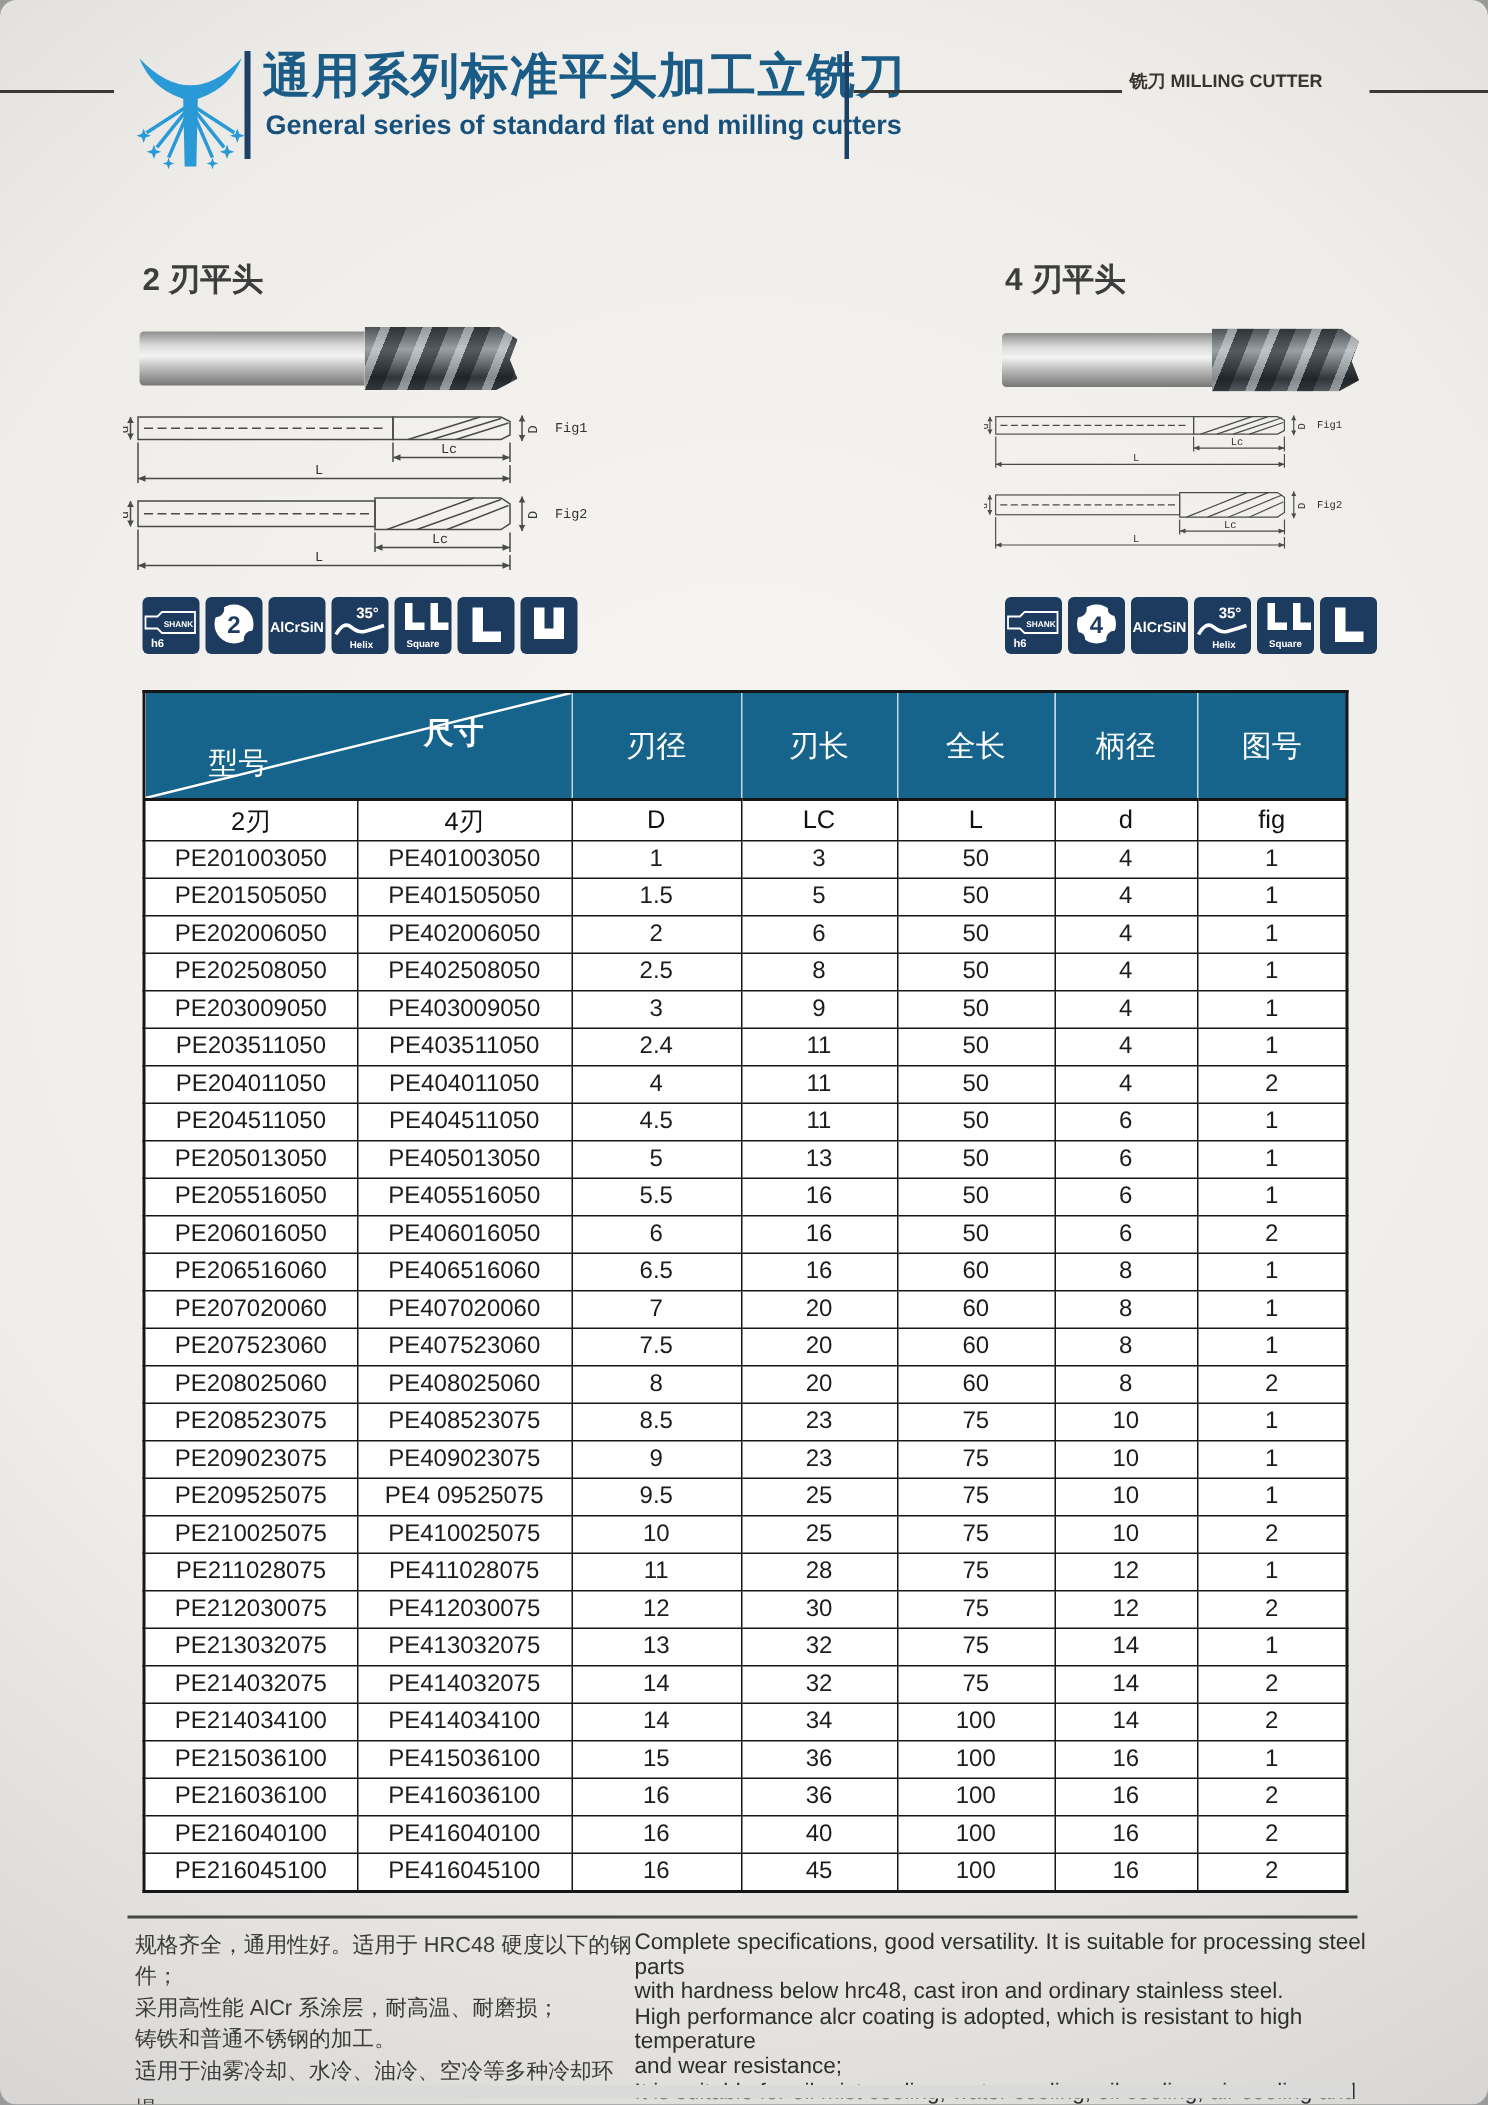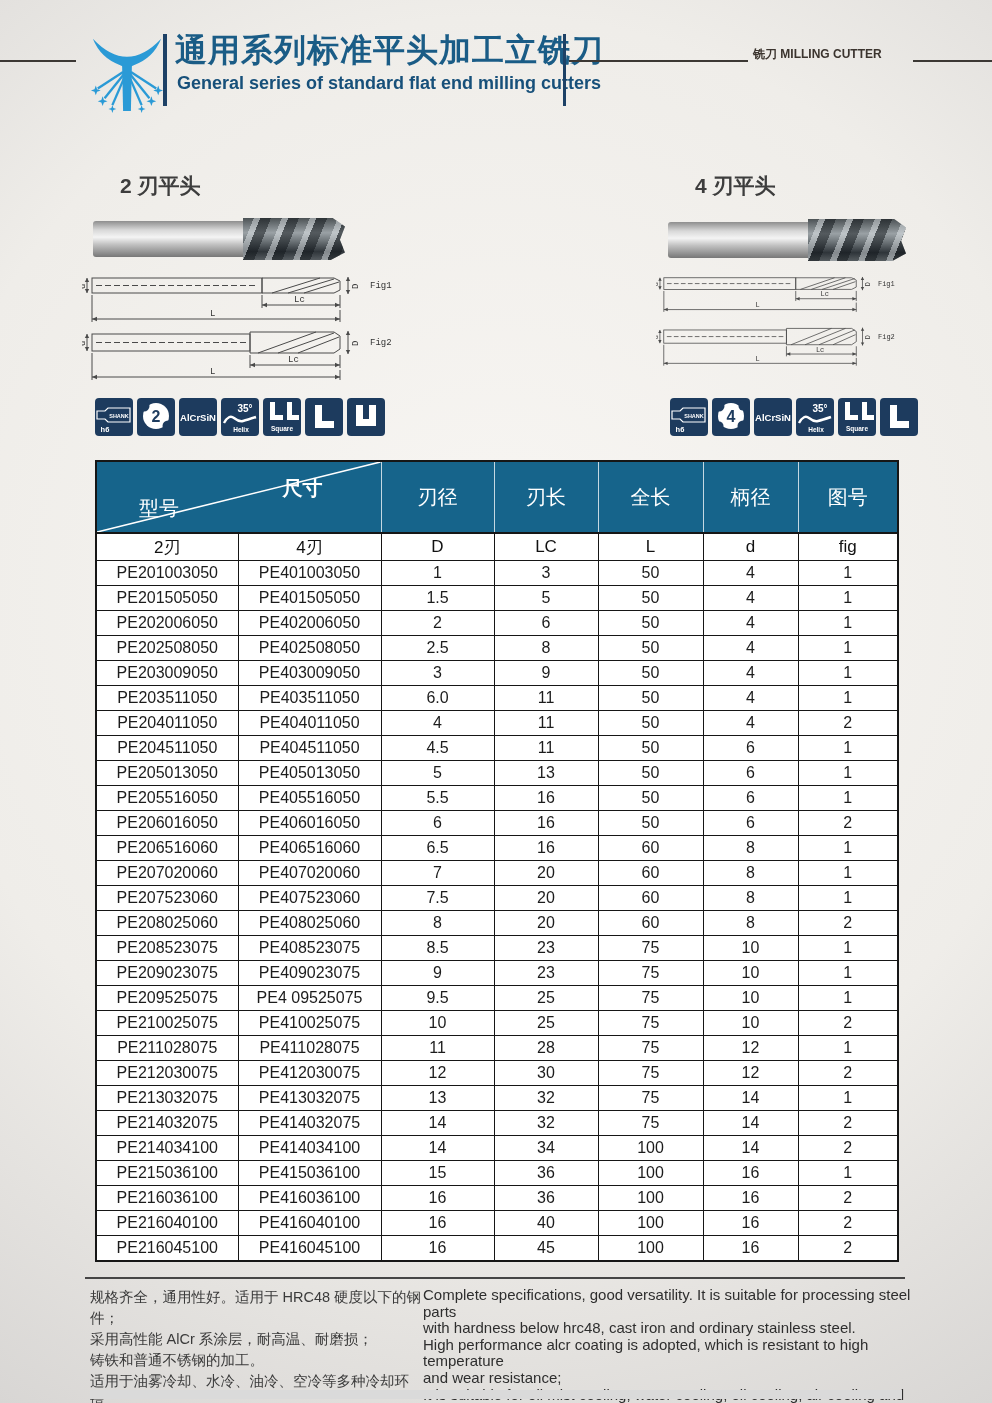--- a/index.html
+++ b/index.html
@@ -1,30 +1,30 @@
 <!DOCTYPE html>
 <html><head>
 <meta charset="utf-8">
 <style>
   html,body{margin:0;padding:0;background:#9a9a9a;font-family:"Liberation Sans",sans-serif;}
   .page{position:relative;width:992px;height:1403px;overflow:hidden;margin:0 auto;
-        background:radial-gradient(ellipse 120% 85% at 50% 42%, #f8f6f3 0%, #efede9 48%, #d8d6d4 80%, #c6c5c4 100%);}
+        background:radial-gradient(ellipse 120% 85% at 50% 42%, #f8f6f3 0%, #efede9 48%, #d8d6d4 80%, #c6c5c4 100%);border-radius:11px;}
   
   .hline{position:absolute;height:2px;background:#3c3834;}
   .hdr-line-left{left:0;top:60px;width:76px;}
   .hdr-line-mid{left:569px;top:60px;width:179px;}
   .hdr-line-right{left:913px;top:60px;width:79px;}
   .logo{position:absolute;left:88px;top:26px;}
   .logo-divider{position:absolute;left:163px;top:34px;width:4px;height:72px;background:#1d4166;}
   .title-cn{position:absolute;left:175px;top:29px;font-size:32px;font-weight:700;color:#1a5c86;letter-spacing:1px;white-space:nowrap;}
   .title-en{position:absolute;left:177px;top:73px;font-size:18px;font-weight:700;color:#17507a;white-space:nowrap;}
   .title-endbar{position:absolute;left:563px;top:34px;width:3px;height:72px;background:#1d4166;}
   .category{position:absolute;left:753px;top:46px;font-size:12px;font-weight:700;color:#3b342e;white-space:nowrap;}
   
-  .sec-heading{position:absolute;font-size:21px;font-weight:600;color:#3d3d3d;white-space:nowrap;margin-left:25px;}
+  .sec-heading{position:absolute;font-size:21px;font-weight:600;color:#3d3d3d;white-space:nowrap;}
   .photo{position:absolute;}
   .photo .shank{position:absolute;left:0;top:3px;height:36px;border-radius:3px 0 0 3px;
      background:linear-gradient(180deg,#8e8e8e 0%,#d8d8d8 25%,#f4f4f4 45%,#c2c2c2 65%,#777 100%);}
   .photo .flutes{position:absolute;top:0;height:42px;border-radius:0 6px 6px 0;
      background:linear-gradient(180deg,#4c5255 0%,#9aa1a5 35%,#6d7478 55%,#2f353a 80%,#565c60 100%);
      clip-path:polygon(0 0,88% 0,100% 20%,95% 52%,100% 82%,86% 100%,0 100%);}
   .photo .flutes:after{content:"";position:absolute;inset:0;
      background:repeating-linear-gradient(112deg,rgba(235,240,243,0) 0 10px,rgba(235,240,243,.45) 10px 16px,rgba(15,20,24,.5) 16px 26px);}
   .fig-svg{position:absolute;}
   .fig-svg line,.fig-svg path,.fig-svg rect{stroke:#4a4a4a;fill:none;stroke-width:1;}
@@ -383,21 +383,21 @@
           <td>PE403009050</td>
           <td>3</td>
           <td>9</td>
           <td>50</td>
           <td>4</td>
           <td>1</td>
         </tr>
         <tr>
           <td>PE203511050</td>
           <td>PE403511050</td>
-          <td>6.0</td>
+          <td>2.4</td>
           <td>11</td>
           <td>50</td>
           <td>4</td>
           <td>1</td>
         </tr>
         <tr>
           <td>PE204011050</td>
           <td>PE404011050</td>
           <td>4</td>
           <td>11</td>

